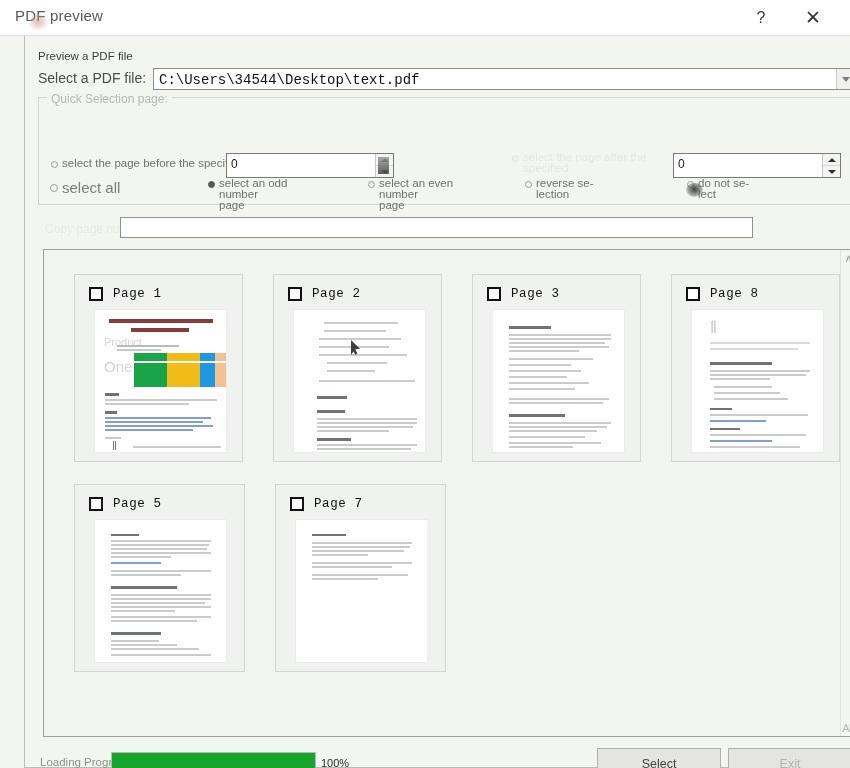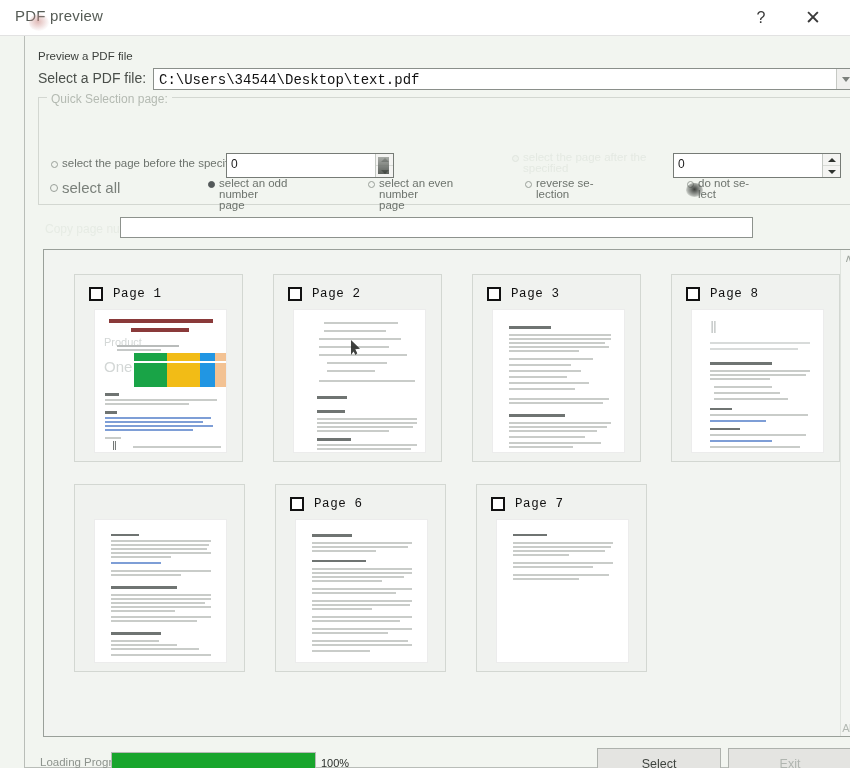--- a/index.html
+++ b/index.html
@@ -578,20 +578,24 @@
               <i class="ln blue" style="left:18px;top:130px;width:62px;"></i>
               <i class="ln" style="left:18px;top:136px;width:90px;"></i>
             </div>
           </div>
 
         </div>
 
         <div class="thumb-row">
 
           <div class="card">
+            <div class="card-head">
+              <span class="chk"></span>
+              <span class="card-label">Page 5</span>
+            </div>
             <div class="page-img">
               <i class="hd" style="left:16px;top:14px;width:28px;height:2px;"></i>
               <i class="ln" style="left:16px;top:20px;width:100px;"></i>
               <i class="ln" style="left:16px;top:24px;width:98px;"></i>
               <i class="ln" style="left:16px;top:28px;width:96px;"></i>
               <i class="ln" style="left:16px;top:32px;width:100px;"></i>
               <i class="ln" style="left:16px;top:36px;width:60px;"></i>
               <i class="ln blue" style="left:16px;top:42px;width:50px;"></i>
               <i class="ln" style="left:16px;top:50px;width:100px;"></i>
               <i class="ln" style="left:16px;top:54px;width:70px;"></i>
@@ -604,49 +608,20 @@
               <i class="ln" style="left:16px;top:96px;width:100px;"></i>
               <i class="ln" style="left:16px;top:100px;width:86px;"></i>
               <i class="hd" style="left:16px;top:112px;width:50px;"></i>
               <i class="ln" style="left:16px;top:120px;width:48px;"></i>
               <i class="ln" style="left:16px;top:124px;width:66px;"></i>
               <i class="ln" style="left:16px;top:128px;width:88px;"></i>
               <i class="ln" style="left:16px;top:134px;width:100px;"></i>
             </div>
           </div>
 
-          <div class="card">
-            <div class="card-head">
-              <span class="chk"></span>
-              <span class="card-label">Page 6</span>
-            </div>
-            <div class="page-img">
-              <i class="hd" style="left:16px;top:14px;width:40px;"></i>
-              <i class="ln" style="left:16px;top:22px;width:100px;"></i>
-              <i class="ln" style="left:16px;top:26px;width:96px;"></i>
-              <i class="ln" style="left:16px;top:30px;width:64px;"></i>
-              <i class="hd" style="left:16px;top:40px;width:54px;height:2px;"></i>
-              <i class="ln" style="left:16px;top:48px;width:100px;"></i>
-              <i class="ln" style="left:16px;top:52px;width:100px;"></i>
-              <i class="ln" style="left:16px;top:56px;width:92px;"></i>
-              <i class="ln" style="left:16px;top:60px;width:70px;"></i>
-              <i class="ln" style="left:16px;top:68px;width:100px;"></i>
-              <i class="ln" style="left:16px;top:72px;width:84px;"></i>
-              <i class="ln" style="left:16px;top:80px;width:100px;"></i>
-              <i class="ln" style="left:16px;top:84px;width:98px;"></i>
-              <i class="ln" style="left:16px;top:88px;width:60px;"></i>
-              <i class="ln" style="left:16px;top:96px;width:100px;"></i>
-              <i class="ln" style="left:16px;top:100px;width:88px;"></i>
-              <i class="ln" style="left:16px;top:108px;width:100px;"></i>
-              <i class="ln" style="left:16px;top:112px;width:76px;"></i>
-              <i class="ln" style="left:16px;top:120px;width:96px;"></i>
-              <i class="ln" style="left:16px;top:124px;width:100px;"></i>
-              <i class="ln" style="left:16px;top:130px;width:58px;"></i>
-            </div>
-          </div>
 
           <div class="card">
             <div class="card-head">
               <span class="chk"></span>
               <span class="card-label">Page 7</span>
             </div>
             <div class="page-img">
               <i class="hd" style="left:16px;top:14px;width:34px;height:2px;"></i>
               <i class="ln" style="left:16px;top:22px;width:100px;"></i>
               <i class="ln" style="left:16px;top:26px;width:98px;"></i>

